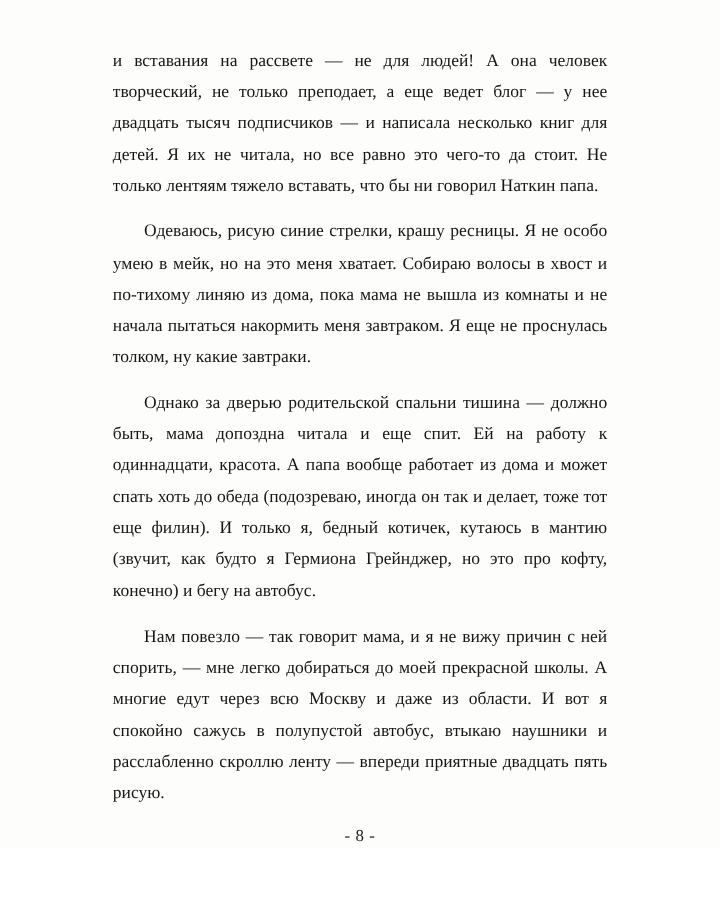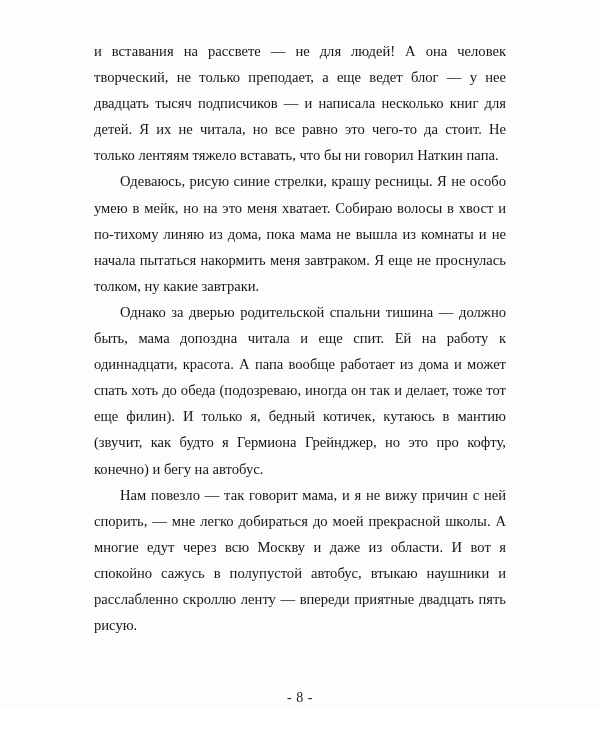--- a/index.html
+++ b/index.html
@@ -26,21 +26,21 @@
     margin: 0;
     font-size: 14.6px;
     line-height: 26.1px;
     color: #161616;
     text-align: justify;
     text-justify: inter-word;
     -webkit-hyphens: manual;
     hyphens: manual;
   }
   .para + .para {
-    margin-top: 0;
+    margin-top: 12px;
   }
   .indent {
     text-indent: 26px;
   }
   .folio {
     position: absolute;
     left: 0;
     right: 0;
     top: 690px;
     text-align: center;

